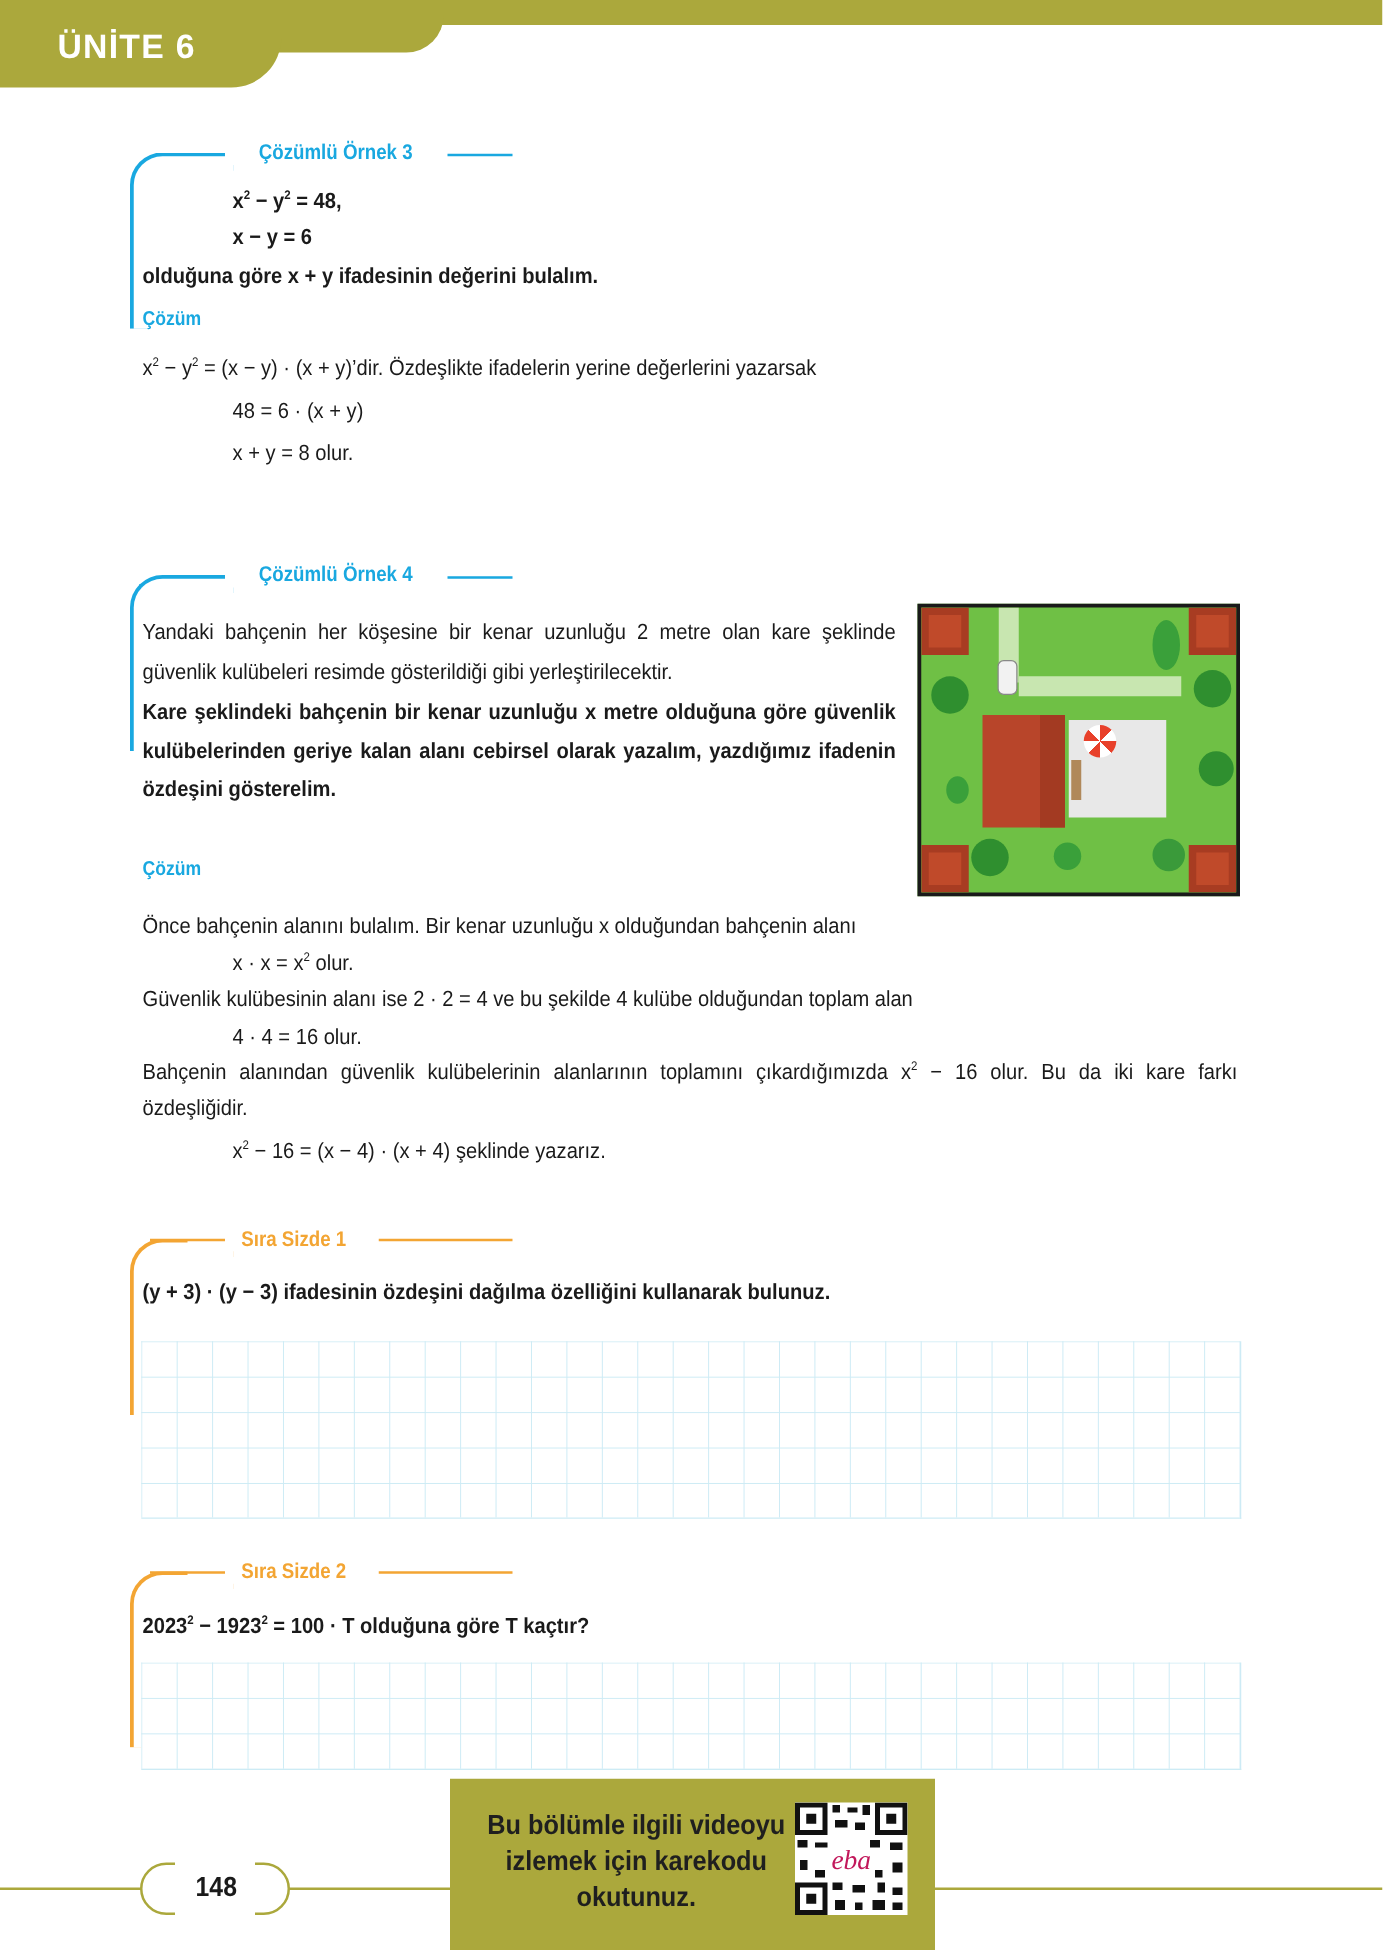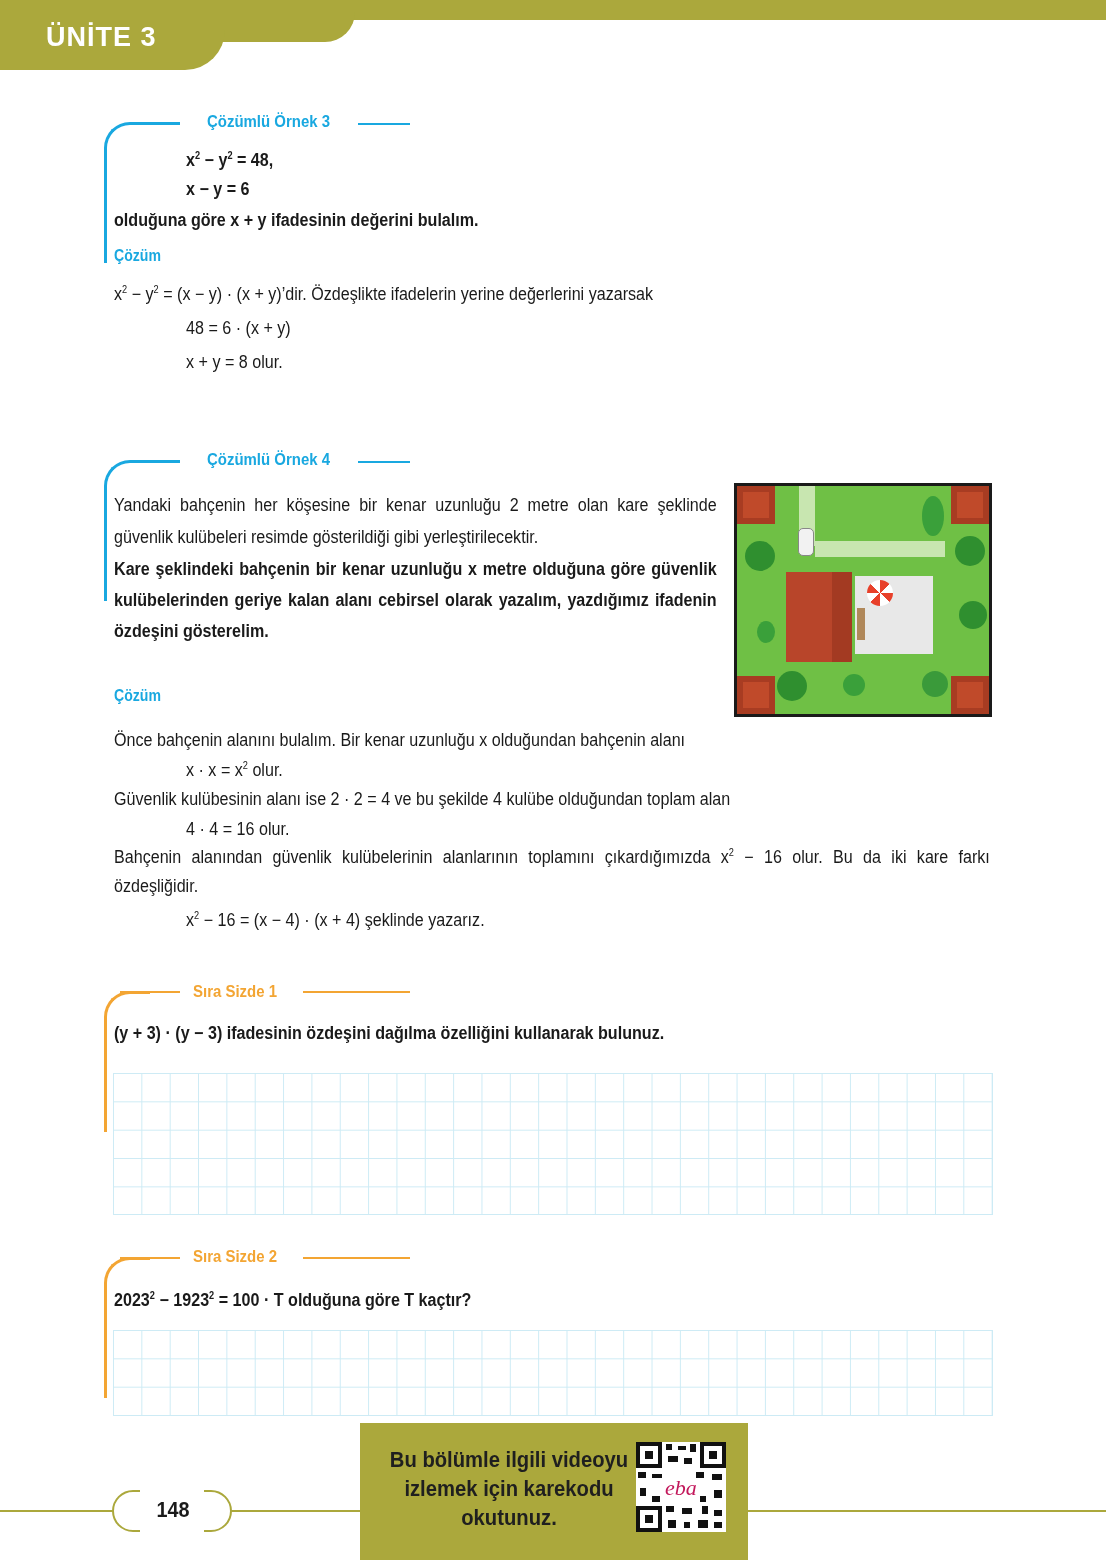--- a/index.html
+++ b/index.html
@@ -43,21 +43,21 @@
   .qr-box { left:360px; top:1423px; width:388px; height:137px; background:#aba83c; }
   .qr-text { left:378px; top:1445px; width:262px; font-size:22px; font-weight:bold; color:#1f1f1f; text-align:center; line-height:29px; transform:scaleX(0.92); }
   .qr { left:636px; top:1442px; width:90px; height:90px; background:#ffffff; }
 </style>
 </head>
 <body>
 
 <div class="abs topbar"></div>
 <div class="abs unit-tab2"></div>
 <div class="abs unit-tab"></div>
-<div class="abs unit-title">ÜNİTE 3</div>
+<div class="abs unit-title">ÜNİTE 6</div>
 
 <div class="abs bracket blue" style="left:104px; top:122px; width:80px; height:138px;"></div>
 <div class="abs" style="left:180px; top:112px; width:20px; height:20px; background:#fff;"></div>
 <div class="abs sec-title t-blue" style="left:207px; top:112px;">Çözümlü Örnek 3</div>
 <div class="abs hline bg-blue" style="left:358px; top:123px; width:52px;"></div>
 
 <div class="abs txt bold" style="left:186px; top:150px;">x<sup>2</sup> − y<sup>2</sup> = 48,</div>
 <div class="abs txt bold" style="left:186px; top:179px;">x − y = 6</div>
 <div class="abs txt bold" style="left:114px; top:210px;">olduğuna göre x + y ifadesinin değerini bulalım.</div>
 <div class="abs sol" style="left:114px; top:247px;">Çözüm</div>

